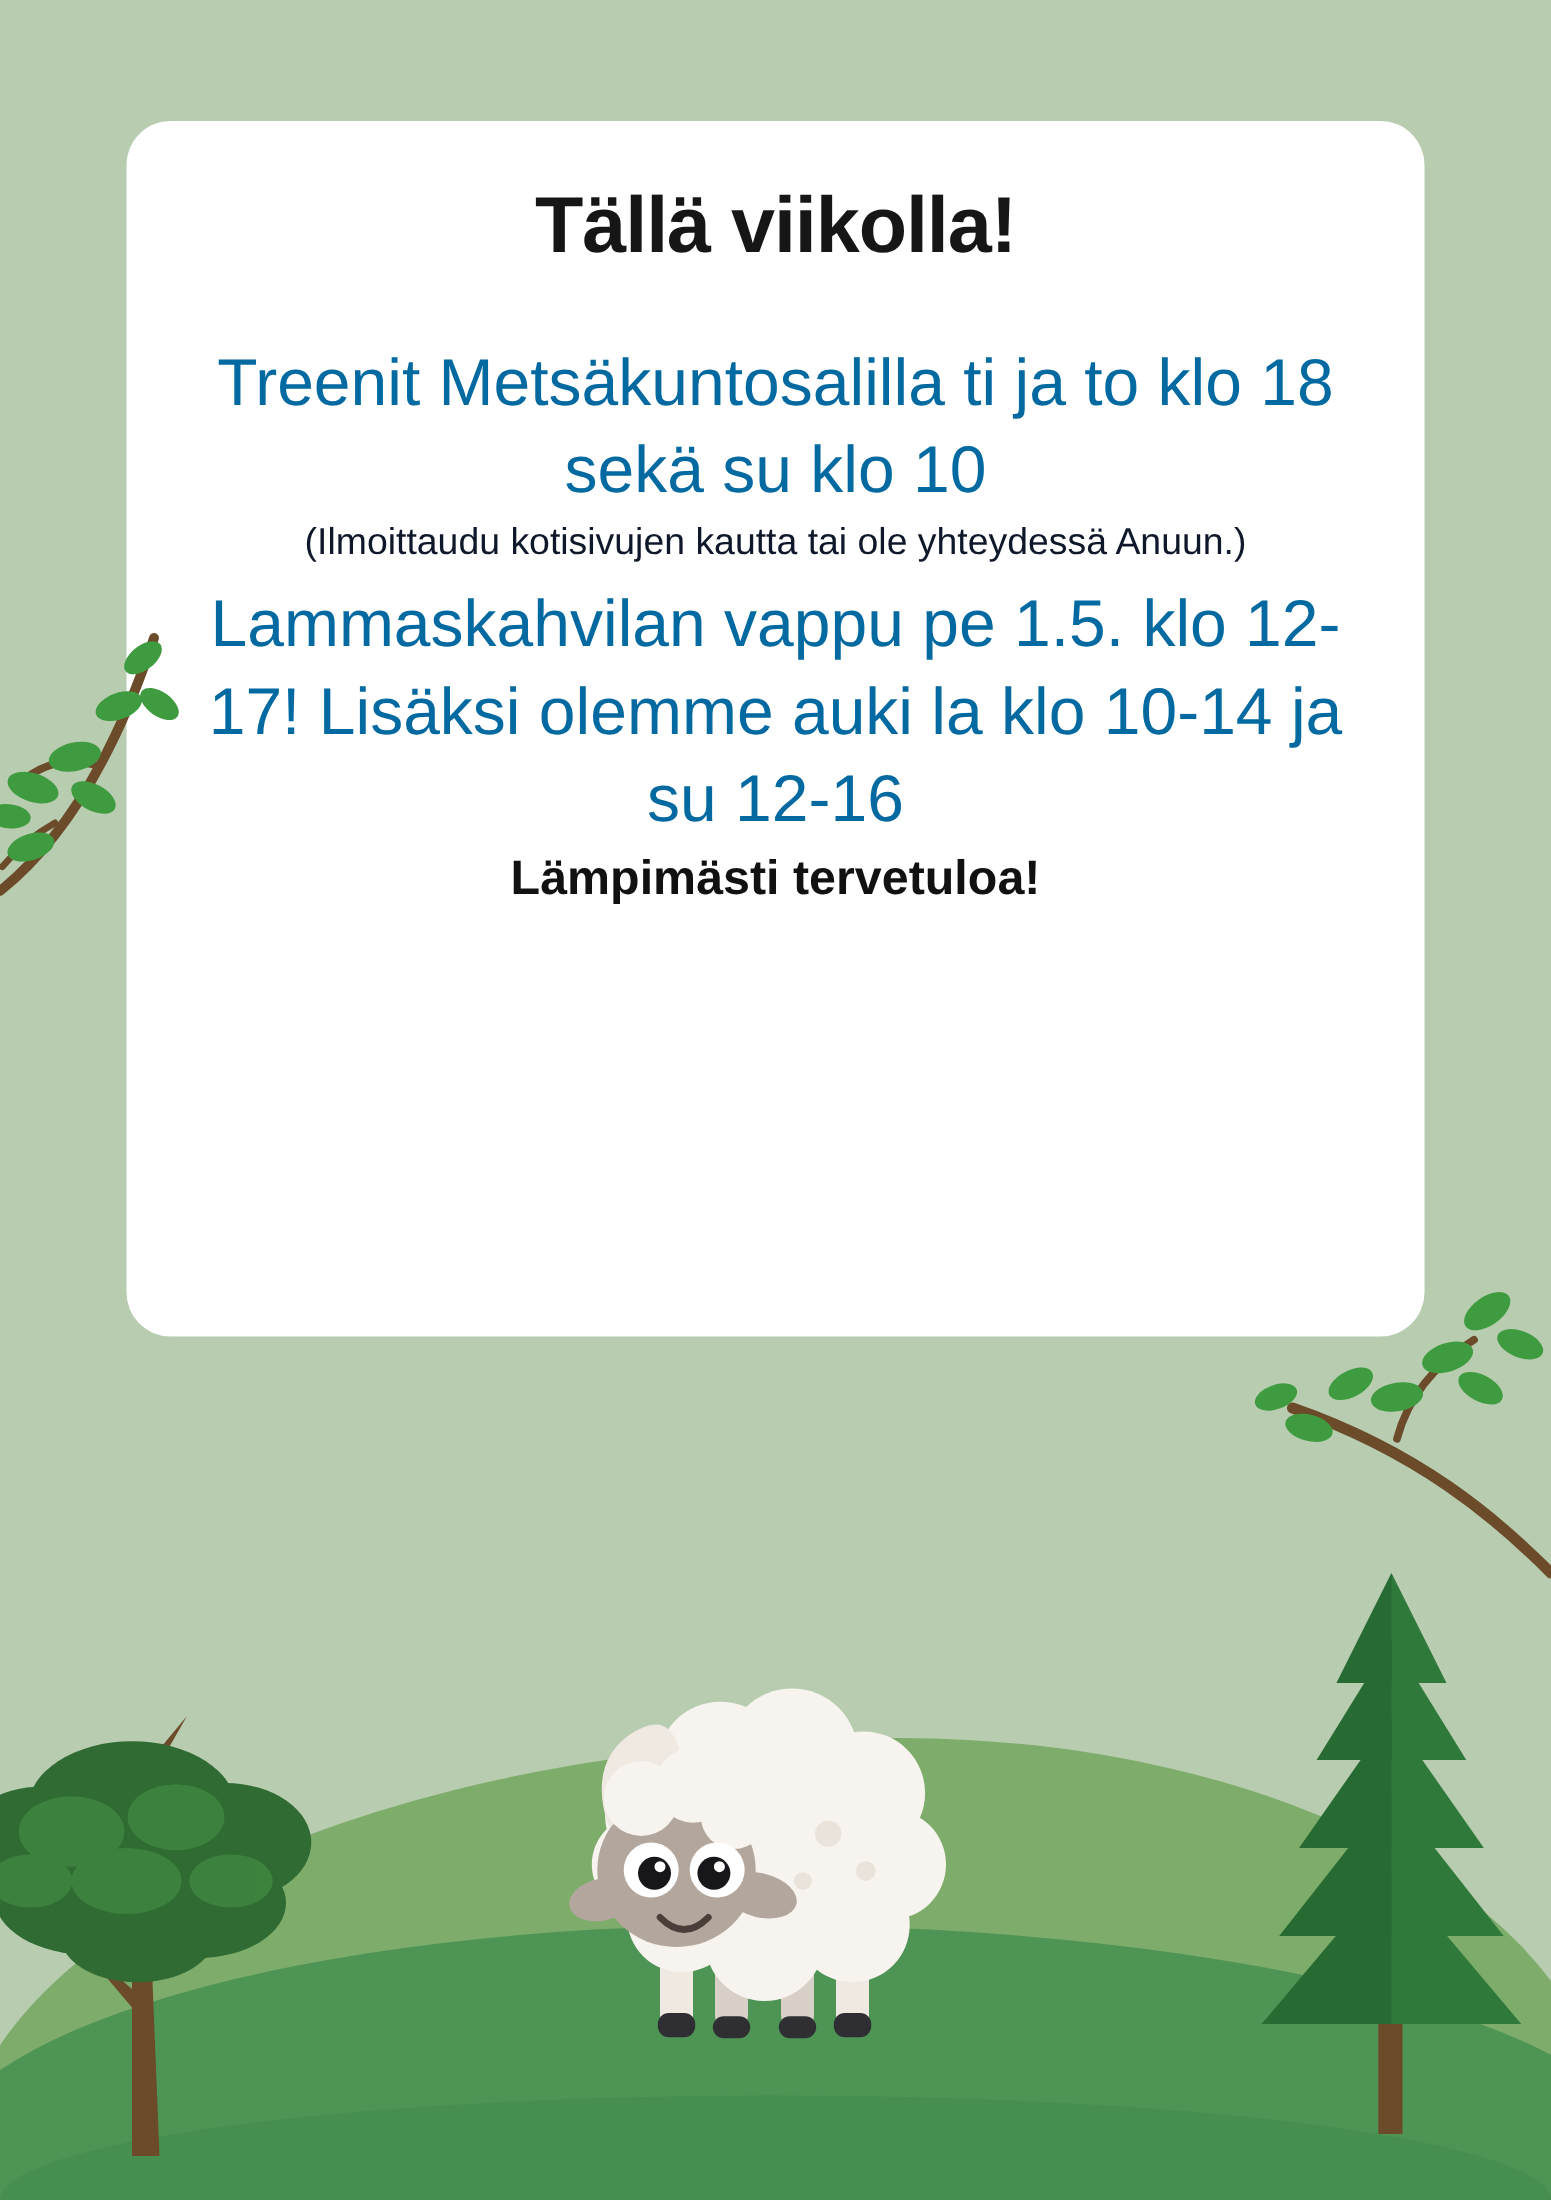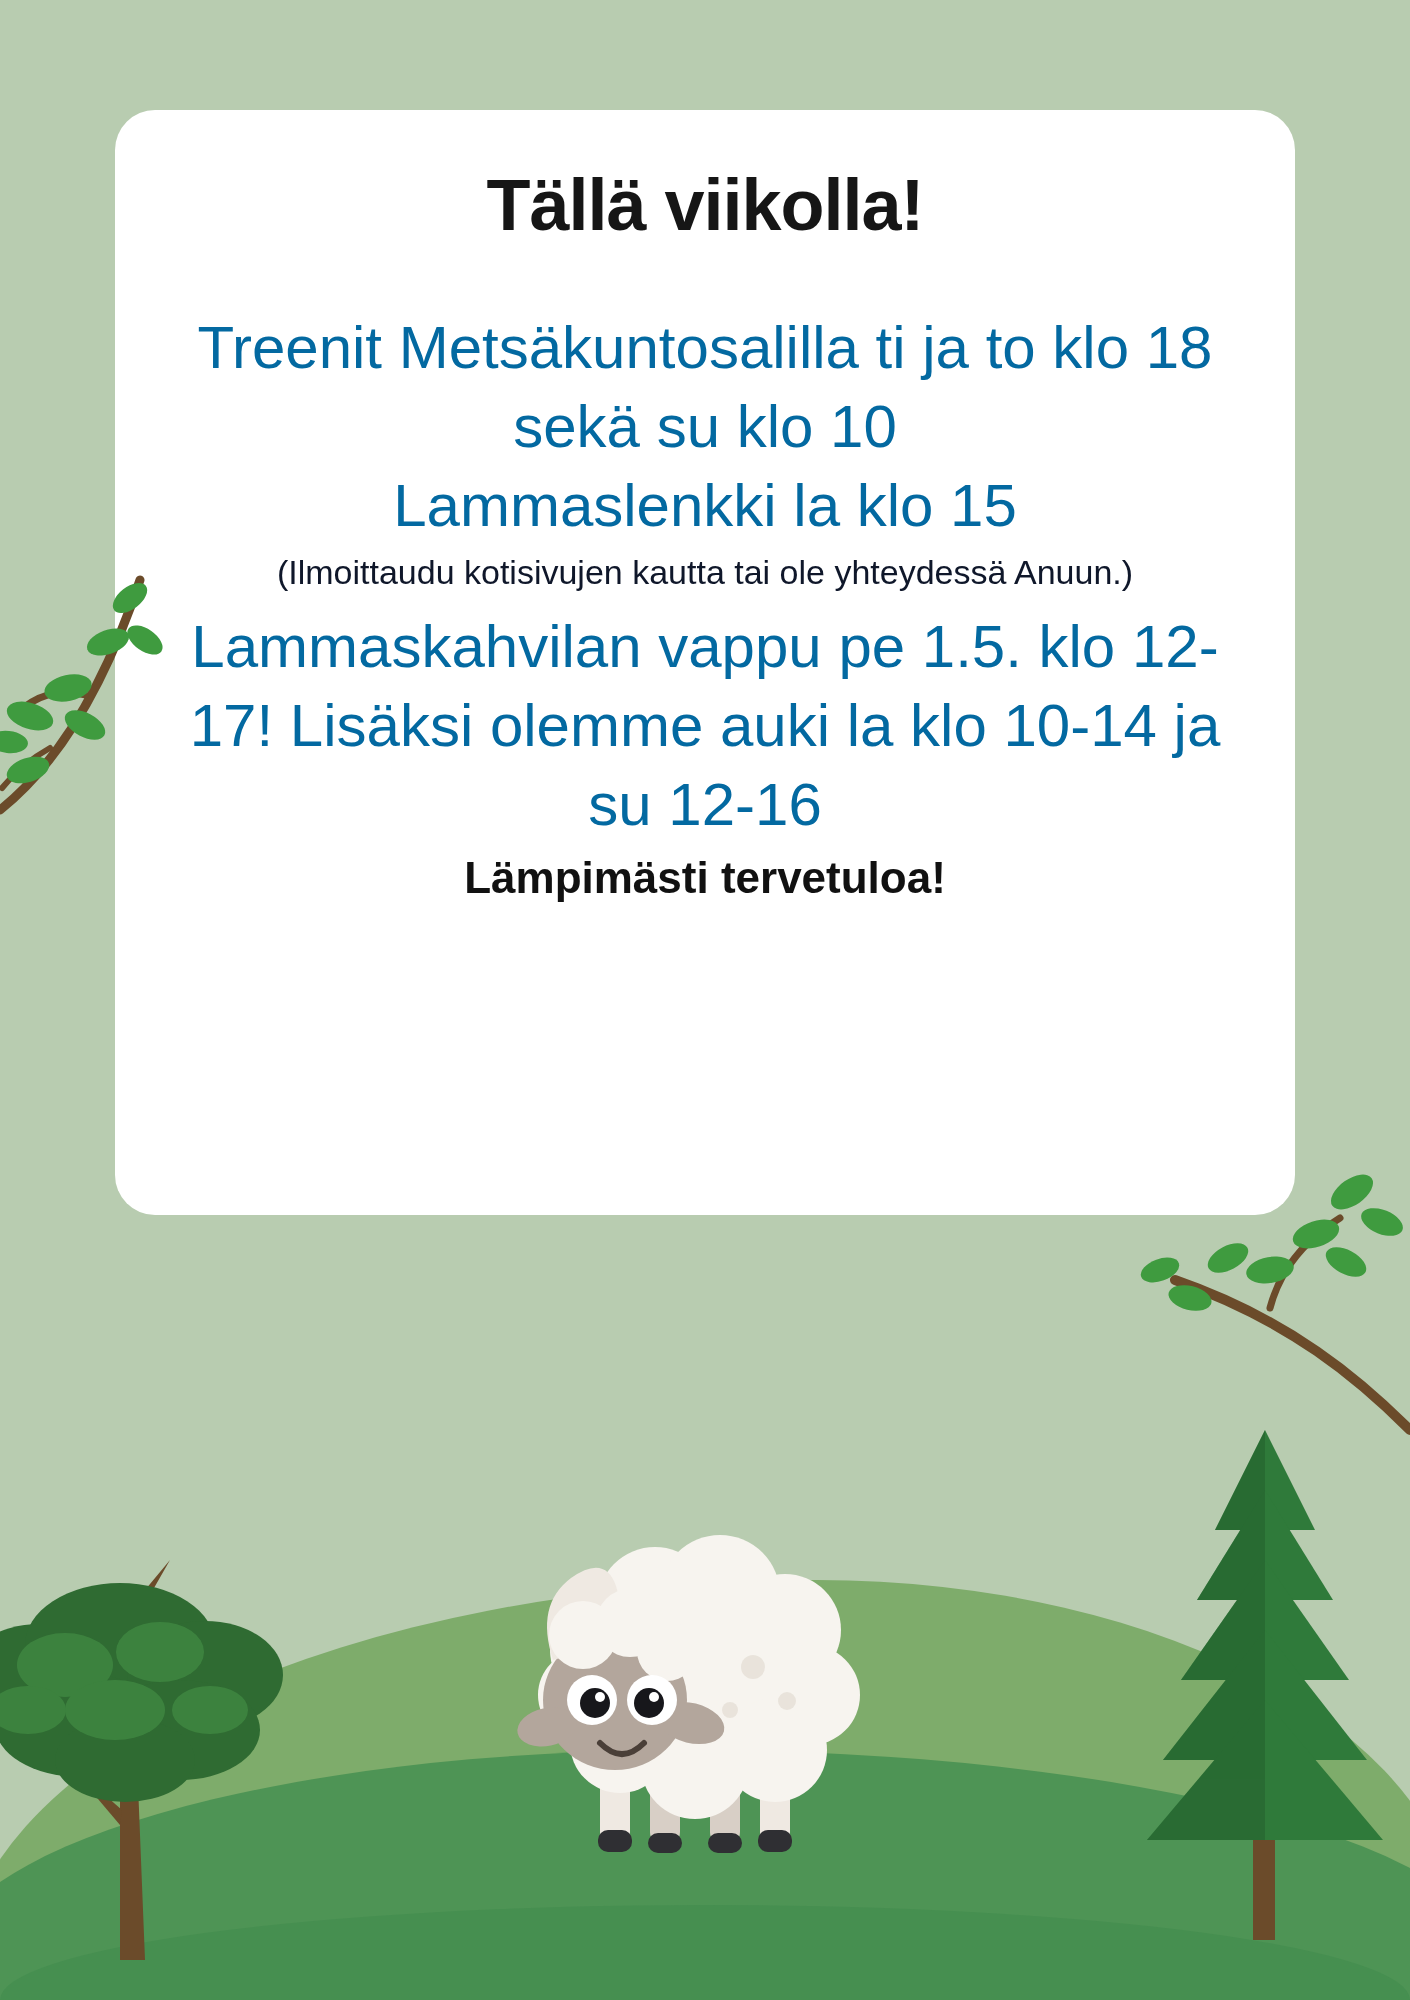--- a/index.html
+++ b/index.html
@@ -276,20 +276,19 @@
       <ellipse cx="108" cy="128" rx="22" ry="12" transform="rotate(-28 108 128)"></ellipse>
       <ellipse cx="70" cy="168" rx="22" ry="12" transform="rotate(14 70 168)"></ellipse>
       <ellipse cx="40" cy="140" rx="20" ry="11" transform="rotate(-20 40 140)"></ellipse>
     </g>
   </svg>
 
   <div class="card">
     <h1 class="title">Tällä viikolla!</h1>
 
     <p class="line-big">Treenit Metsäkuntosalilla ti ja to klo 18 sekä su klo 10</p>
-    <p class="line-big">Lammaslenkki la klo 15</p>
     <p class="line-small">(Ilmoittaudu kotisivujen kautta tai ole yhteydessä Anuun.)</p>
     <div class="block-gap"></div>
     <p class="line-big">Lammaskahvilan vappu pe 1.5. klo 12-17! Lisäksi olemme auki la klo 10-14 ja su 12-16</p>
     <p class="line-bold">Lämpimästi tervetuloa!</p>
   </div>
 
 </div>
 
 </body></html>

